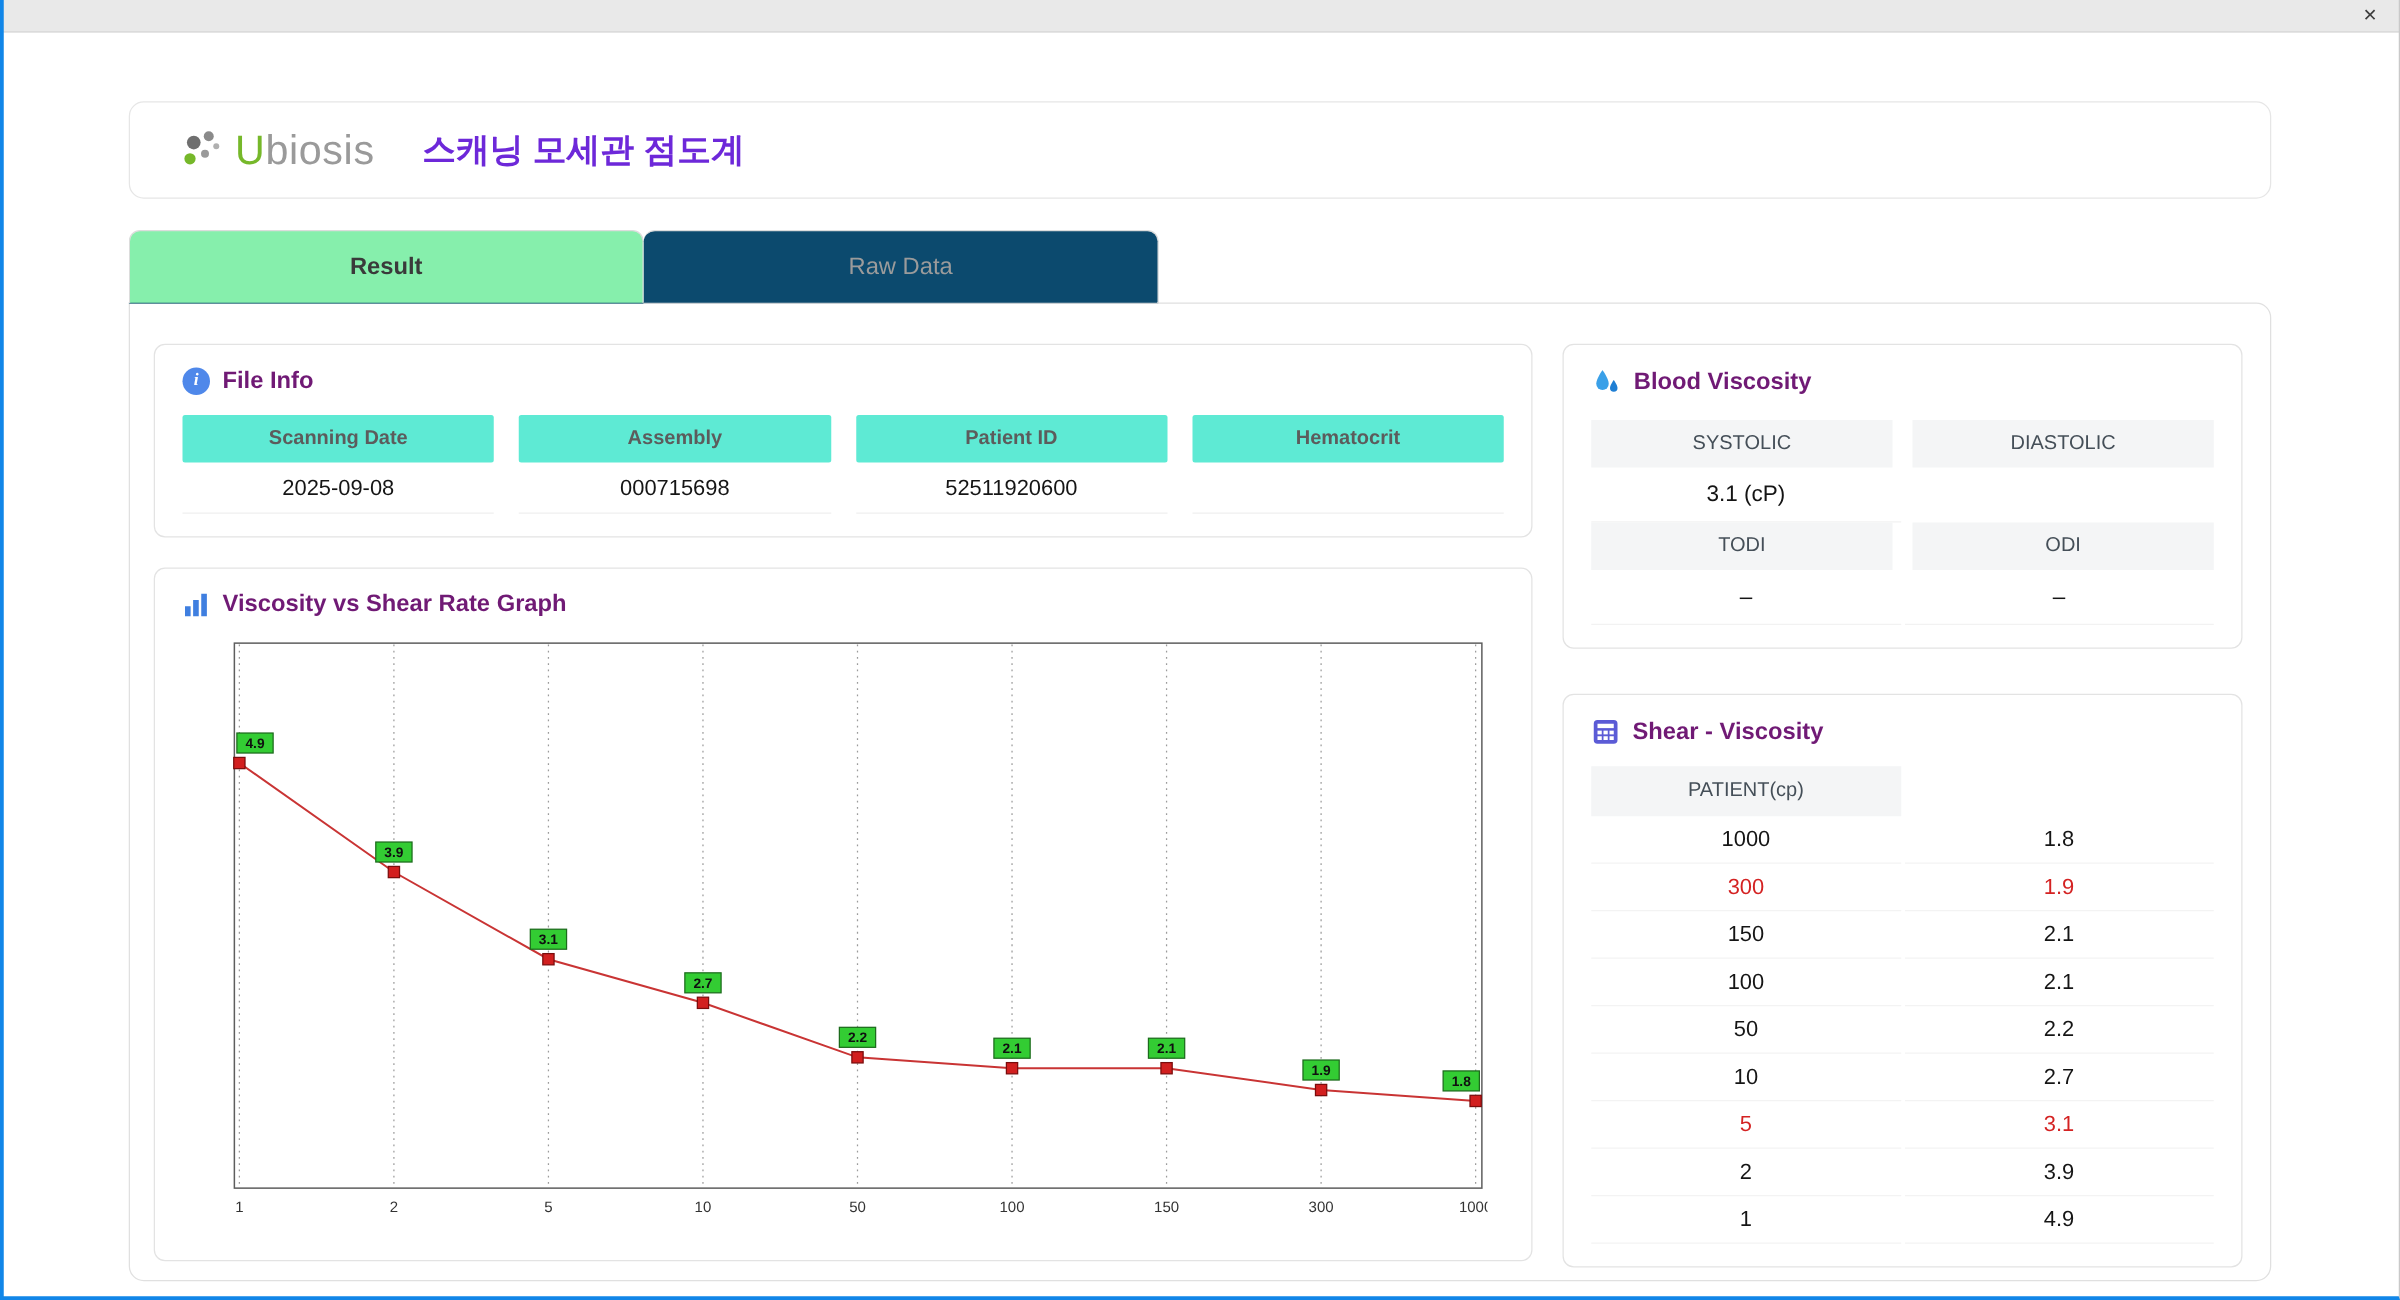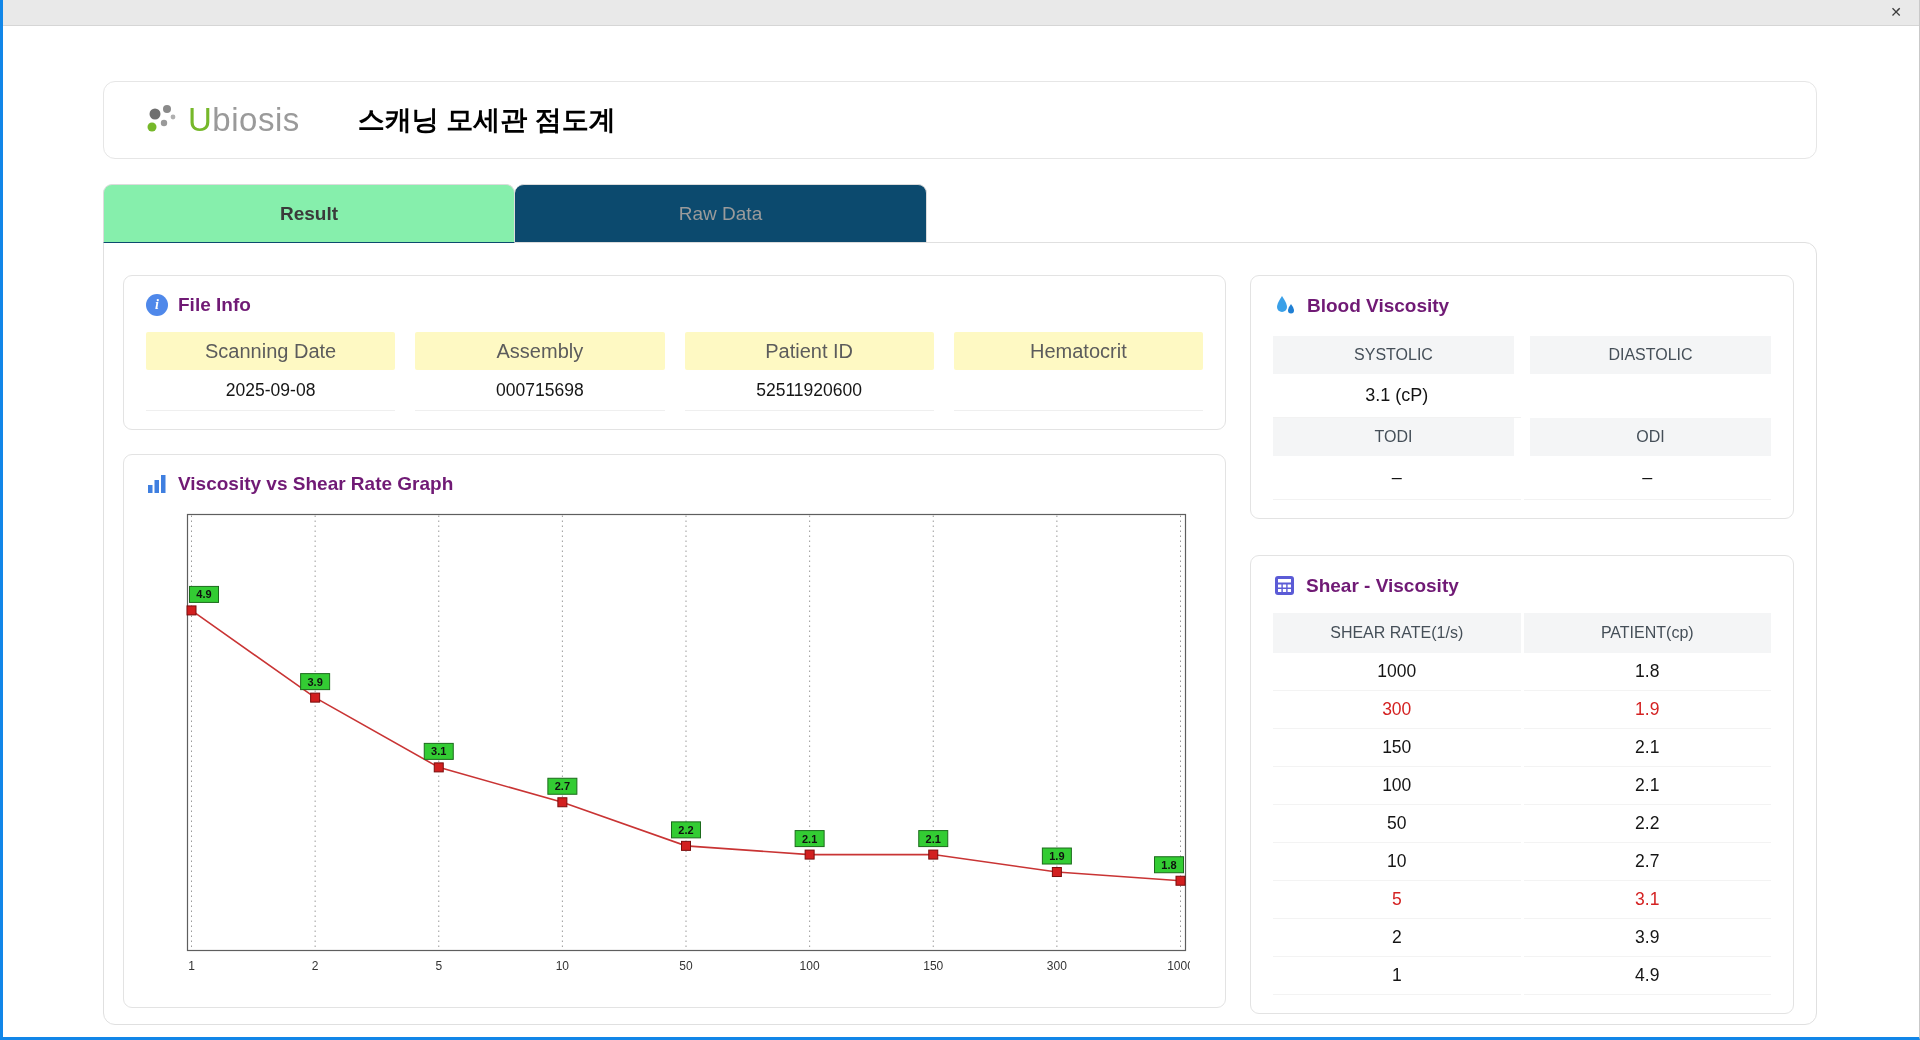--- a/index.html
+++ b/index.html
@@ -30,21 +30,21 @@
   
   .header-card {
     width: 1714px; height: 78px;
     border: 1px solid #e6e6e6; border-radius: 12px;
     display: flex; align-items: center; padding: 0 42px;
     background: #fff;
   }
   .logo { display: flex; align-items: center; gap: 8px; }
   .logo-text { font-size: 33px; font-weight: normal; color: #9a9a9a; letter-spacing: 0.5px; }
   .logo-text .logo-u { color: #76b82a; }
-  .app-title { margin-left: 58px; font-size: 27px; font-weight: bold; color: #000000; }
+  .app-title { margin-left: 38px; font-size: 27px; font-weight: bold; color: #6d28d9; }
 
   
   .tabs { display: flex; margin-top: 25px; position: relative; z-index: 3; }
   .tab {
     width: 412px; height: 59px;
     display: flex; align-items: center; justify-content: center;
     font-size: 19px; border: 1px solid #dcdcdc;
     border-radius: 9px 9px 0 0; margin-bottom: -1px;
   }
   .tab.active { background: #86efac; color: #3a3a3a; font-weight: bold; border-bottom: 1px solid #0c4a6e; }
@@ -74,22 +74,22 @@
     width: 22px; height: 22px; border-radius: 50%;
     background: #4f88ea; color: #fff; font-size: 14px; font-weight: bold;
     display: inline-flex; align-items: center; justify-content: center;
     font-family: "Liberation Serif", "DejaVu Serif", serif; font-style: italic;
   }
   .svg-icon { display: inline-flex; }
 
   
   .file-fields { display: grid; grid-template-columns: repeat(4, 1fr); gap: 20px; margin-top: 16px; }
   .field-label {
-    background: #fef9c3; height: 38px; display: flex; align-items: center; justify-content: center;
-    font-size: 20px; color: #5c5c5c; border-radius: 2px;
+    background: #5eead4; height: 38px; display: flex; align-items: center; justify-content: center;
+    font-size: 16px; color: #5c5c5c; border-radius: 2px; font-weight: bold;
   }
   .field-value {
     height: 41px; display: flex; align-items: center; justify-content: center;
     font-size: 17.5px; color: #151515; border-bottom: 1px solid #efefef;
   }
 
   
   .chart-wrap { margin: 18px 0 0 40px; }
 
   
@@ -290,21 +290,20 @@
               <rect x="14.6" y="10.5" width="3.4" height="3" fill="#ffffff"></rect>
               <rect x="5" y="15" width="3.4" height="3" fill="#ffffff"></rect>
               <rect x="9.8" y="15" width="3.4" height="3" fill="#ffffff"></rect>
               <rect x="14.6" y="15" width="3.4" height="3" fill="#ffffff"></rect>
             </svg>
           </span>
           <span class="card-title">Shear - Viscosity</span>
         </div>
         <div class="shear-table">
           <div class="shear-head">
-            <div class="shear-head-cell">SHEAR RATE(1/s)</div>
             <div class="shear-head-cell">PATIENT(cp)</div>
           </div>
           <div id="shear-rows">
               <div class="srow">
                 <div class="srow-cell">1000</div>
                 <div class="srow-cell">1.8</div>
               </div>
               <div class="srow red">
                 <div class="srow-cell">300</div>
                 <div class="srow-cell">1.9</div>

